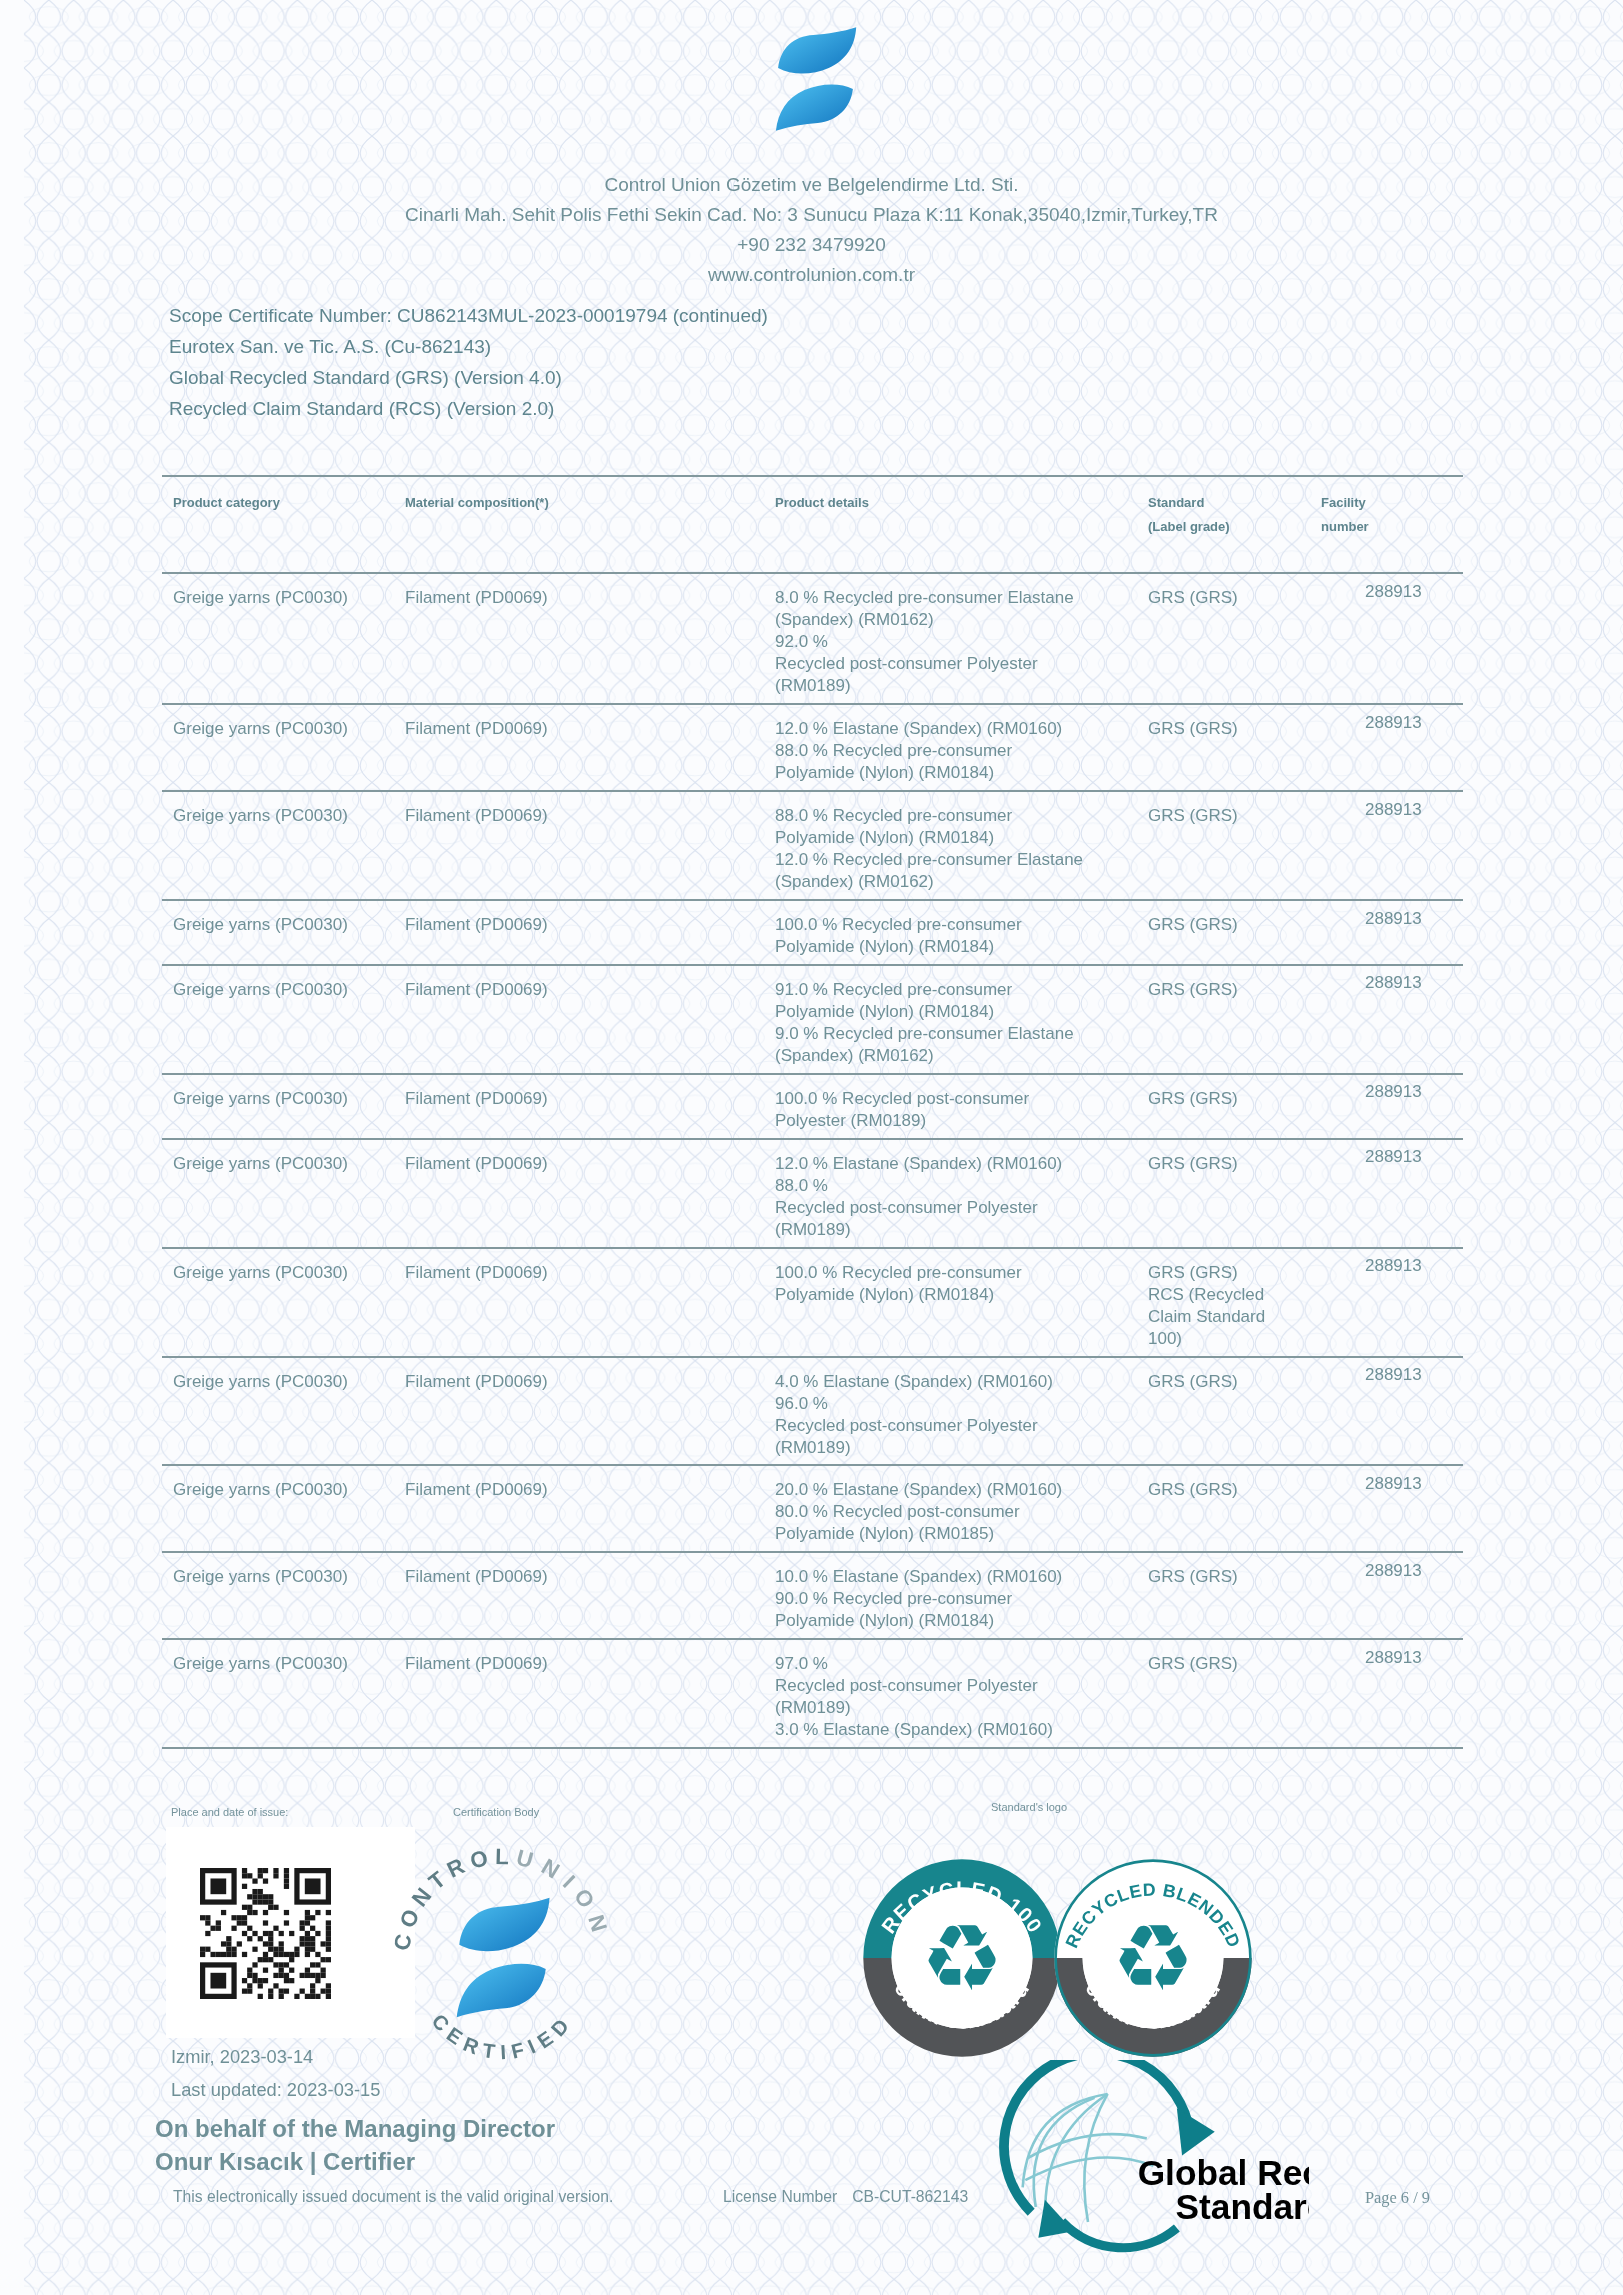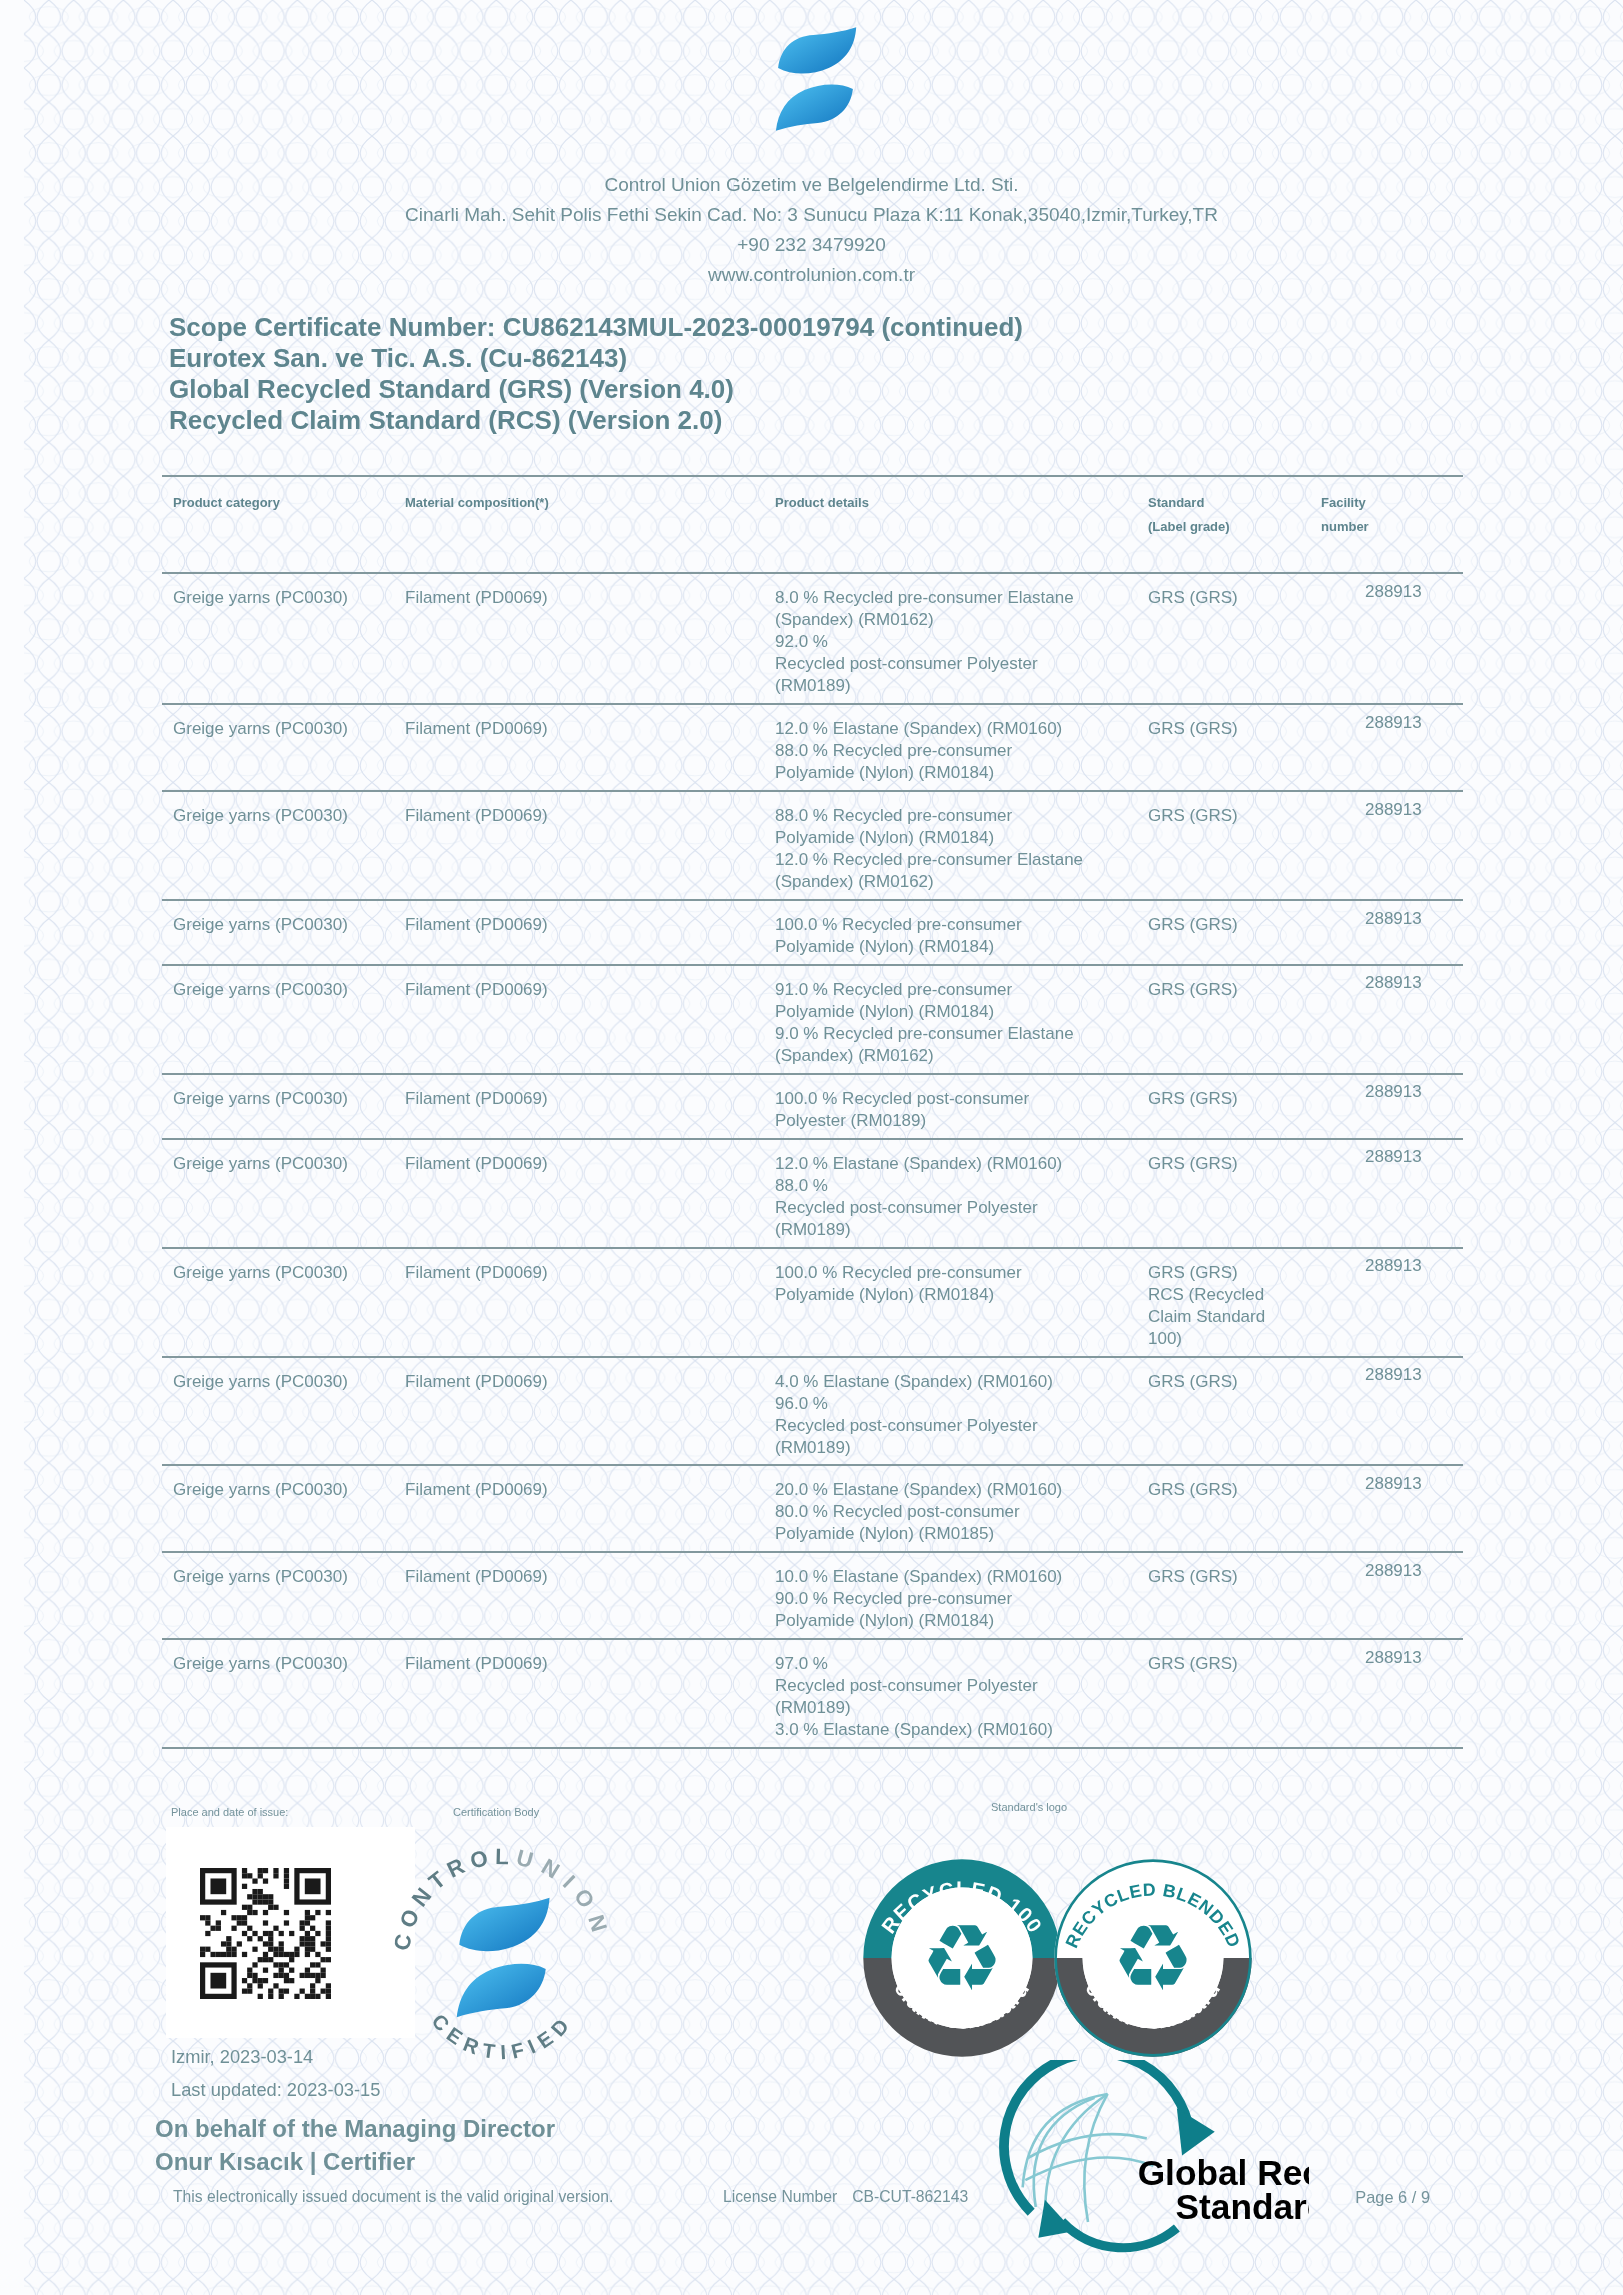--- a/index.html
+++ b/index.html
@@ -10,22 +10,22 @@
     color:#6f9097;
     padding-left:48px;
   }
   .bg-pattern{position:absolute;left:0;top:0;width:100%;height:100%;z-index:0;}
   .layer{position:absolute;z-index:2;}
 
   
   .cu-top-logo{left:760px;top:23.6px;width:111px;height:110px;}
   .company-block{left:0;top:170px;width:1623px;text-align:center;
     font-size:19px;line-height:30px;color:#6f9097;}
-  .title-block{left:169px;top:312px;font-size:26px;line-height:31px;
-    font-weight:bold;color:#5e858e;}
+  .title-block{left:169px;top:300px;font-size:19px;line-height:31px;
+    font-weight:normal;color:#5e858e;}
 
   
   .ptable{left:162px;top:475px;width:1301px;border-top:2.6px solid #82989d;font-size:17px;}
   .thead,.trow{display:grid;grid-template-columns:232px 370px 373px 173px 1fr;
     padding-left:11px;border-bottom:2.6px solid #82989d;}
   .thead{padding-top:14.4px;padding-bottom:33px;font-weight:bold;font-size:13px;
     line-height:24px;color:#5e858e;}
   .trow{padding-top:13px;padding-bottom:5.9px;}
   .td{line-height:22px;color:#6f9097;}
   .td.facility{margin-top:-6.5px;margin-left:44px;}
@@ -41,21 +41,21 @@
   .cu-cert-logo{left:374px;top:1829px;width:257px;height:257px;}
   .badge1{left:860px;top:1856px;width:204px;height:204px;}
   .badge2{left:1051px;top:1856px;width:204px;height:204px;}
   .grs-logo{left:982px;top:2060px;width:327px;height:196px;}
   .issue-block1{left:171px;top:2040px;font-size:18.3px;line-height:33px;}
   .issue-block2{left:155px;top:2112px;font-size:24px;line-height:33px;font-weight:bold;}
   .bottom-note{left:173px;top:2188px;font-size:15.7px;color:#74939b;}
   .license-line{left:723px;top:2188px;font-size:15.7px;color:#74939b;}
   .license-line .num{margin-left:15px;}
   .page-indicator{left:1309px;top:2188px;width:121px;text-align:right;
-    font-size:16.4px;color:#74939b;}
+    font-size:16.4px;color:#74939b;font-family:Liberation Serif, serif;}
 </style>
 </head>
 <body>
 
 <div class="page">
 
   <svg class="bg-pattern" xmlns="http://www.w3.org/2000/svg" viewBox="0 0 2481 3508" width="1623" height="2295">
     <defs>
       <pattern id="gp" width="76" height="104" patternUnits="userSpaceOnUse">
         <g fill="none" stroke="#dae2f0" stroke-width="1.6">

